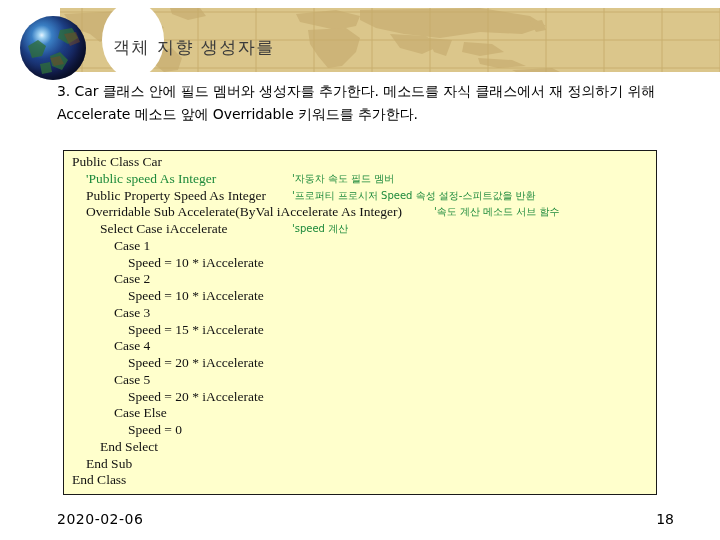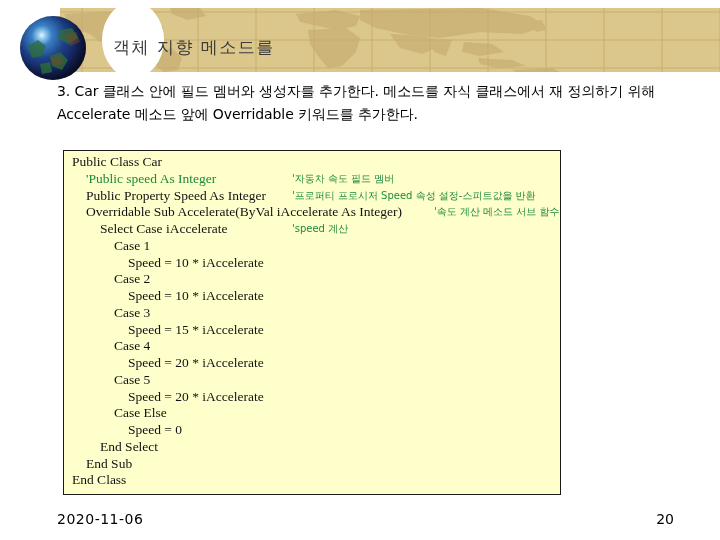--- a/index.html
+++ b/index.html
@@ -90,21 +90,21 @@
     color: #000000;
     font-family: "DejaVu Sans", "Liberation Sans", sans-serif;
     letter-spacing: -0.1px;
   }
 
   
   #code-box {
     position: absolute;
     left: 63px;
     top: 150px;
-    width: 498px;
+    width: 594px;
     height: 345px;
     background: #ffffcc;
     border: 1.5px solid #1a1a1a;
     box-sizing: border-box;
     overflow: hidden;
   }
   .code-lines {
     position: absolute;
     left: 0;
     top: 3px;
@@ -215,23 +215,23 @@
         <path d="M40 14 L52 12 L58 22 L48 28 L38 22 Z"></path>
         <path d="M20 48 L30 46 L32 56 L22 58 Z"></path>
       </g>
       <g fill="#7a4a22" opacity="0.5">
         <path d="M44 18 L56 16 L60 26 L50 30 Z"></path>
         <path d="M30 42 L40 40 L44 48 L34 50 Z"></path>
       </g>
     </svg>
   </div>
 
-  <div id="banner-title">객체 지향 메소드를</div>
+  <div id="banner-title">객체 지향 생성자를</div>
 </div>
 
 <div id="intro-paragraph">3. Car 클래스 안에 필드 멤버와 생성자를 추가한다. 메소드를 자식 클래스에서 재 정의하기 위해 Accelerate 메소드 앞에 Overridable 키워드를 추가한다.</div>
 
 <div id="code-box">
   <div class="code-lines" id="code-lines"><div class="code-line"><span class="code-text" style="margin-left: 8px;">Public Class Car</span></div><div class="code-line"><span class="code-text" style="margin-left: 22px; color: rgb(30, 138, 60);">'Public speed As Integer</span><span class="code-comment kr" style="left: 228px; color: rgb(30, 138, 60);">'자동차 속도 필드 멤버</span></div><div class="code-line"><span class="code-text" style="margin-left: 22px;">Public Property Speed As Integer</span><span class="code-comment kr" style="left: 228px; color: rgb(30, 138, 60);">'프로퍼티 프로시저 Speed 속성 설정-스피트값을 반환</span></div><div class="code-line"><span class="code-text" style="margin-left: 22px;">Overridable Sub Accelerate(ByVal iAccelerate As Integer)</span><span class="code-comment kr" style="left: 370px; color: rgb(30, 138, 60);">'속도 계산 메소드 서브 함수</span></div><div class="code-line"><span class="code-text" style="margin-left: 36px;">Select Case iAccelerate</span><span class="code-comment kr" style="left: 228px; color: rgb(30, 138, 60);">'speed 계산</span></div><div class="code-line"><span class="code-text" style="margin-left: 50px;">Case 1</span></div><div class="code-line"><span class="code-text" style="margin-left: 64px;">Speed = 10 * iAccelerate</span></div><div class="code-line"><span class="code-text" style="margin-left: 50px;">Case 2</span></div><div class="code-line"><span class="code-text" style="margin-left: 64px;">Speed = 10 * iAccelerate</span></div><div class="code-line"><span class="code-text" style="margin-left: 50px;">Case 3</span></div><div class="code-line"><span class="code-text" style="margin-left: 64px;">Speed = 15 * iAccelerate</span></div><div class="code-line"><span class="code-text" style="margin-left: 50px;">Case 4</span></div><div class="code-line"><span class="code-text" style="margin-left: 64px;">Speed = 20 * iAccelerate</span></div><div class="code-line"><span class="code-text" style="margin-left: 50px;">Case 5</span></div><div class="code-line"><span class="code-text" style="margin-left: 64px;">Speed = 20 * iAccelerate</span></div><div class="code-line"><span class="code-text" style="margin-left: 50px;">Case Else</span></div><div class="code-line"><span class="code-text" style="margin-left: 64px;">Speed = 0</span></div><div class="code-line"><span class="code-text" style="margin-left: 36px;">End Select</span></div><div class="code-line"><span class="code-text" style="margin-left: 22px;">End Sub</span></div><div class="code-line"><span class="code-text" style="margin-left: 8px;">End Class</span></div></div>
 </div>
 
-<div id="footer-date">2020-11-06</div>
-<div id="footer-page-number">20</div>
+<div id="footer-date">2020-02-06</div>
+<div id="footer-page-number">18</div>
 
 </body></html>

